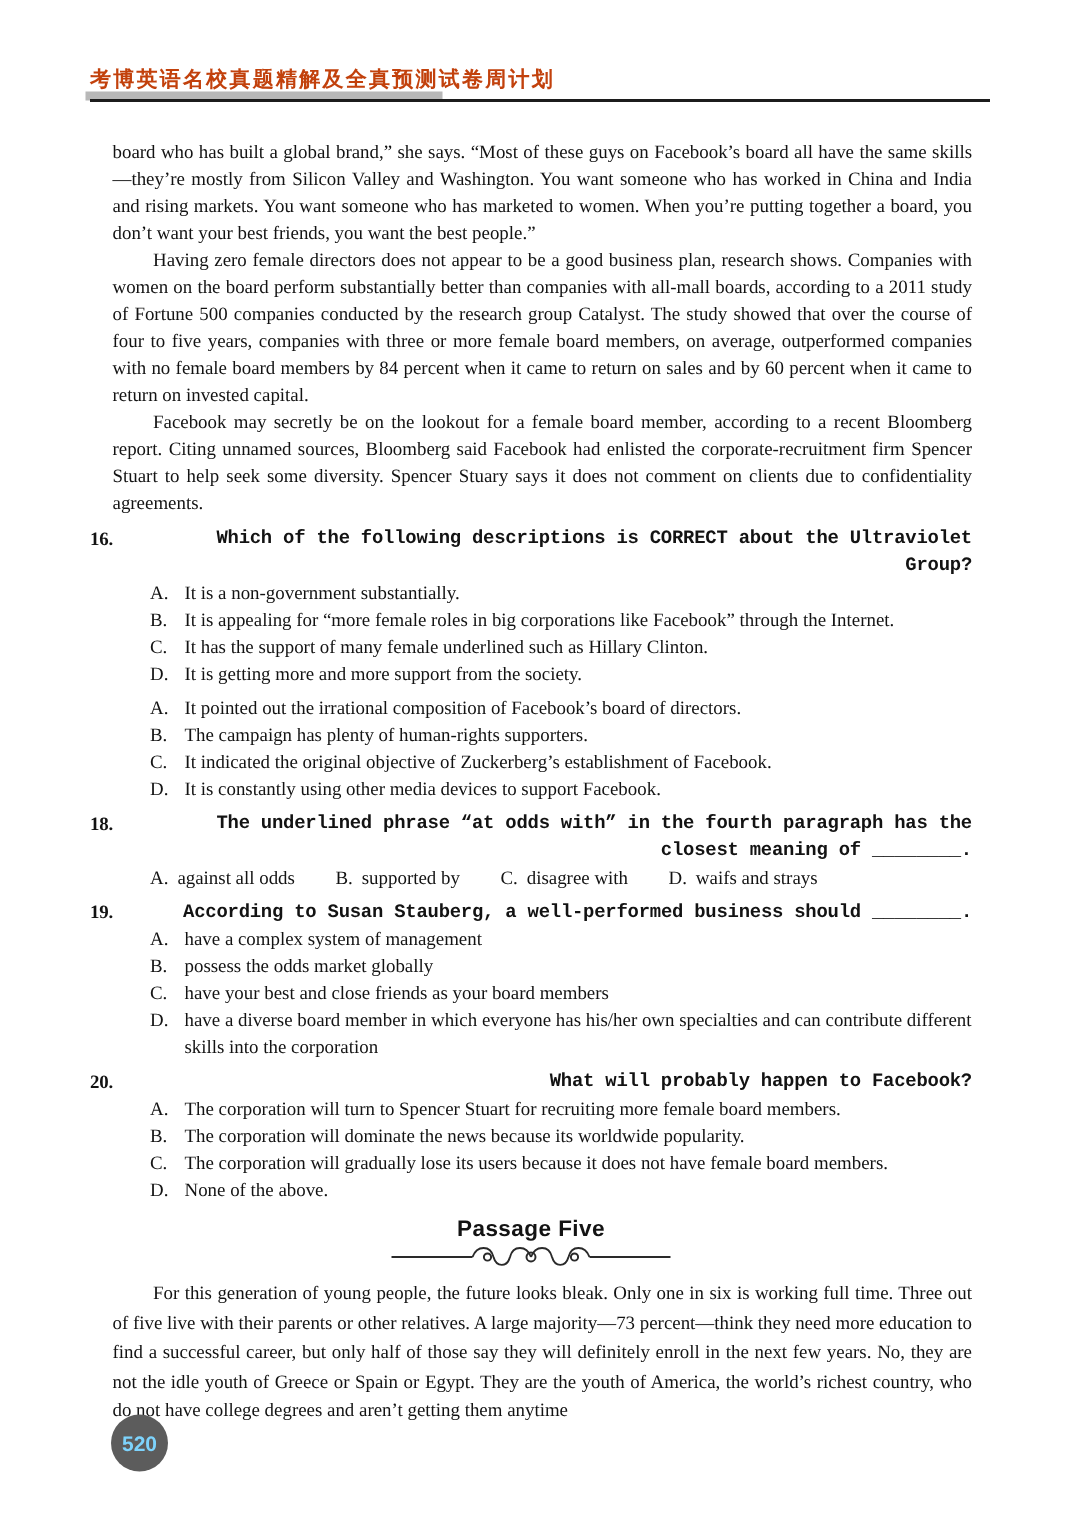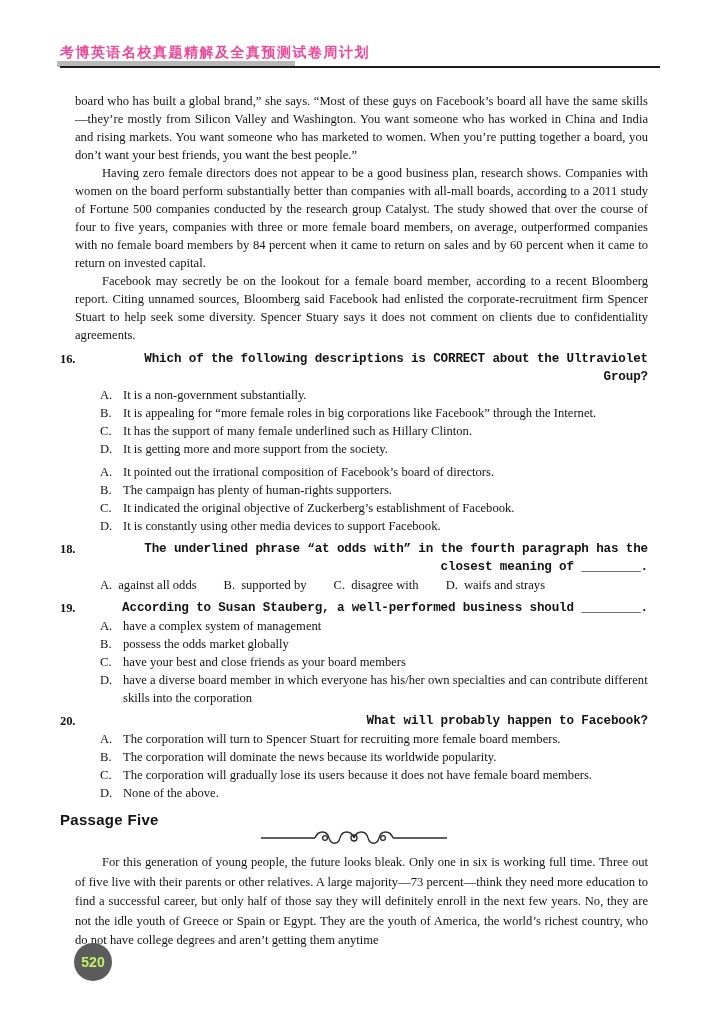--- a/index.html
+++ b/index.html
@@ -6,21 +6,21 @@
   .page {
     position:relative; width:718px; height:1009px; background:#ffffff;
     font-family:"Liberation Serif","DejaVu Serif",serif; color:#131313;
     overflow:hidden;
   }
   
   .header { position:absolute; left:60px; top:44px; width:600px; height:30px; }
   .header-title {
     position:relative; z-index:2;
     font-family:"Liberation Sans","DejaVu Sans",sans-serif;
-    font-weight:bold; font-size:14px; letter-spacing:1.5px; color:#ec4899;
+    font-weight:bold; font-size:14px; letter-spacing:1.5px; color:#c2410c;
   }
   .header-shadow { position:absolute; left:-3px; top:17px; width:238px; height:6px; background:#b8b8b8; z-index:1; }
   .header-rule { position:absolute; left:0; top:22px; width:600px; height:2px; background:#1c1c1c; z-index:3; }
   
   .content {
     position:absolute; left:60px; top:92px; width:588px;
     font-size:12.6px; line-height:18px; text-align:justify;
   }
   .passage p { margin:0 0 0 15px; }
   .passage p.indent { text-indent:27px; }
@@ -32,30 +32,30 @@
   .q-text { flex:1; text-align:right;font-family:Liberation Mono, monospace; }
   .q-options { margin-left:40px; }
   .q-opt { display:flex; text-align:left; }
   .opt-letter { flex:0 0 23px; }
   .opt-text { flex:1; }
   .q-options.inline { display:flex; gap:27px; margin-left:40px; }
   .q-options.inline .q-opt { display:inline-flex; }
   .q-options.inline .opt-letter { flex:none; margin-right:6px; }
   
   .p5-head {
-    margin-top:9px; text-align:left;
+    margin-top:9px; text-align:center;
     font-family:"Liberation Sans","DejaVu Sans",sans-serif;
     font-weight:bold; font-size:15px; letter-spacing:0.3px;
   }
   .p5-ornament { text-align:center; height:16px; margin:1px 0 7px 0; }
   .p5-par { margin:0 0 0 15px; text-indent:27px; line-height:19.5px; }
   
   .page-badge {
     position:absolute; left:74px; top:943px; width:38px; height:38px;
-    border-radius:50%; background:#5c5c5c; color:#bef264;
+    border-radius:50%; background:#5c5c5c; color:#7dd3fc;
     font-family:"Liberation Sans","DejaVu Sans",sans-serif;
     font-weight:bold; font-size:14px;
     display:flex; align-items:center; justify-content:center;
   }
 </style>
 </head>
 <body>
 
 <div class="page">
 

